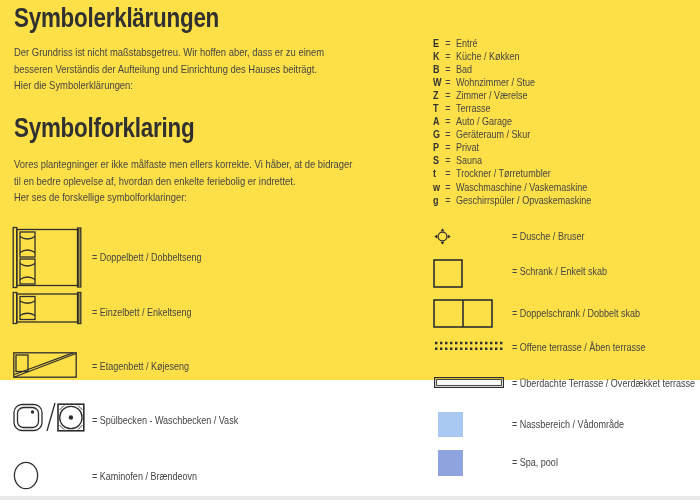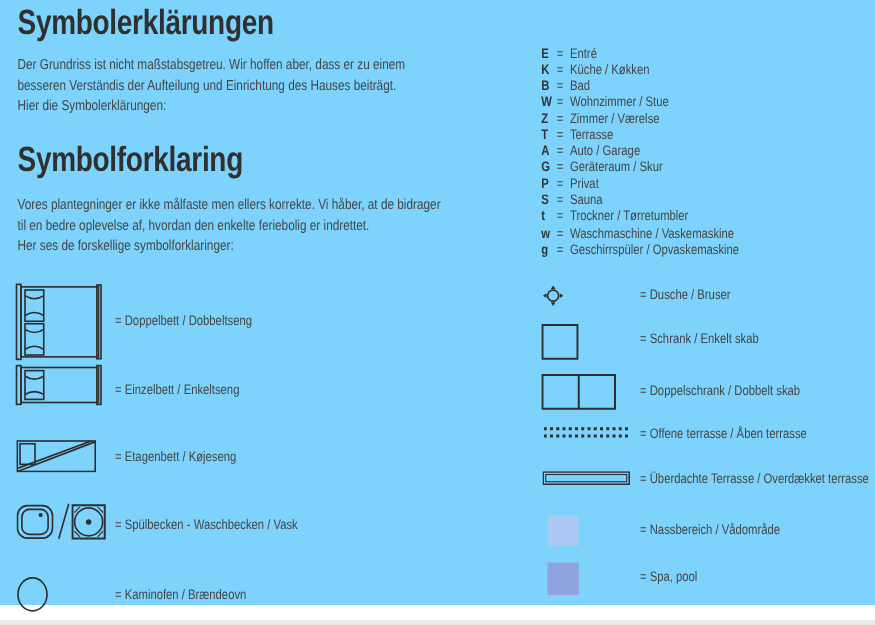--- a/index.html
+++ b/index.html
@@ -1,18 +1,18 @@
 <!DOCTYPE html>
 <html><head>
 <meta charset="utf-8">
 <style>
   * { margin: 0; padding: 0; box-sizing: border-box; }
   html, body { width: 700px; height: 500px; }
   body { font-family: "Liberation Sans", sans-serif; background: #ffffff; overflow: hidden; }
-  #page { position: relative; width: 700px; height: 484px; background: #7dd3fc; color: #3e3e3e; }
+  #page { position: relative; width: 700px; height: 380px; background: #fde047; color: #3e3e3e; }
 
   .abs { position: absolute; }
 
   .cond { display: inline-block; transform: scaleX(0.82); transform-origin: 0 50%; white-space: nowrap; }
 
   h1.title { font-size: 28px; font-weight: bold; color: #303030; letter-spacing: -0.3px;
              transform: scaleX(0.8); transform-origin: 0 0; white-space: nowrap; }
 
   .para { font-size: 11.5px; line-height: 16.5px; color: #454545;
           transform: scaleX(0.82); transform-origin: 0 0; }

